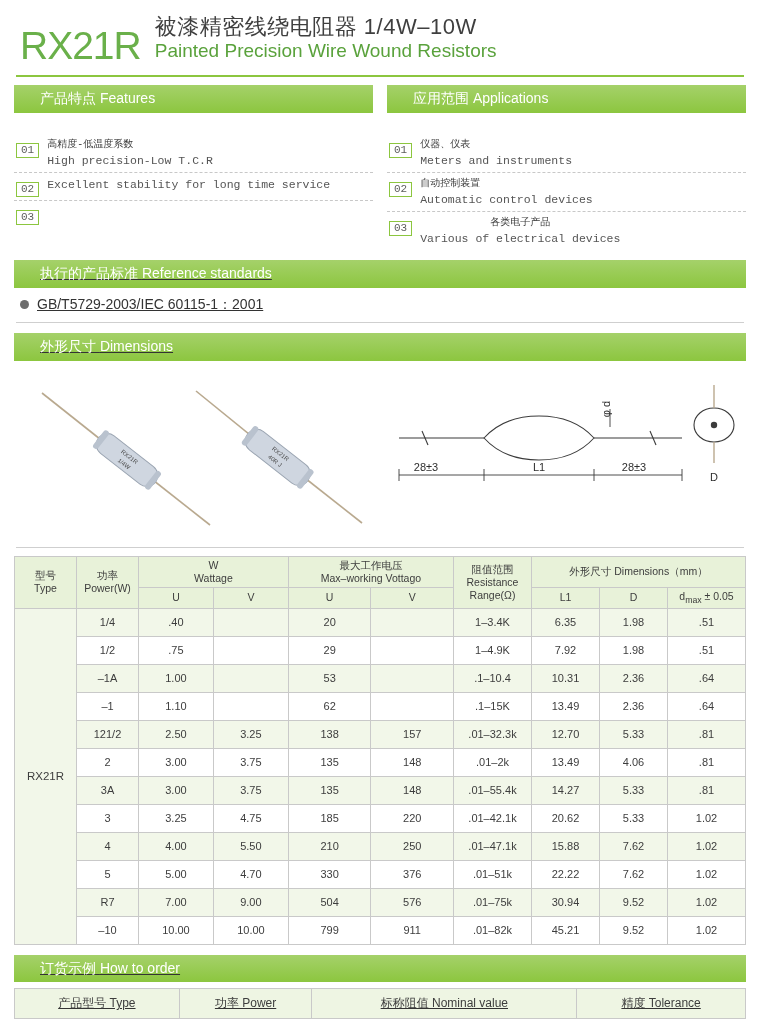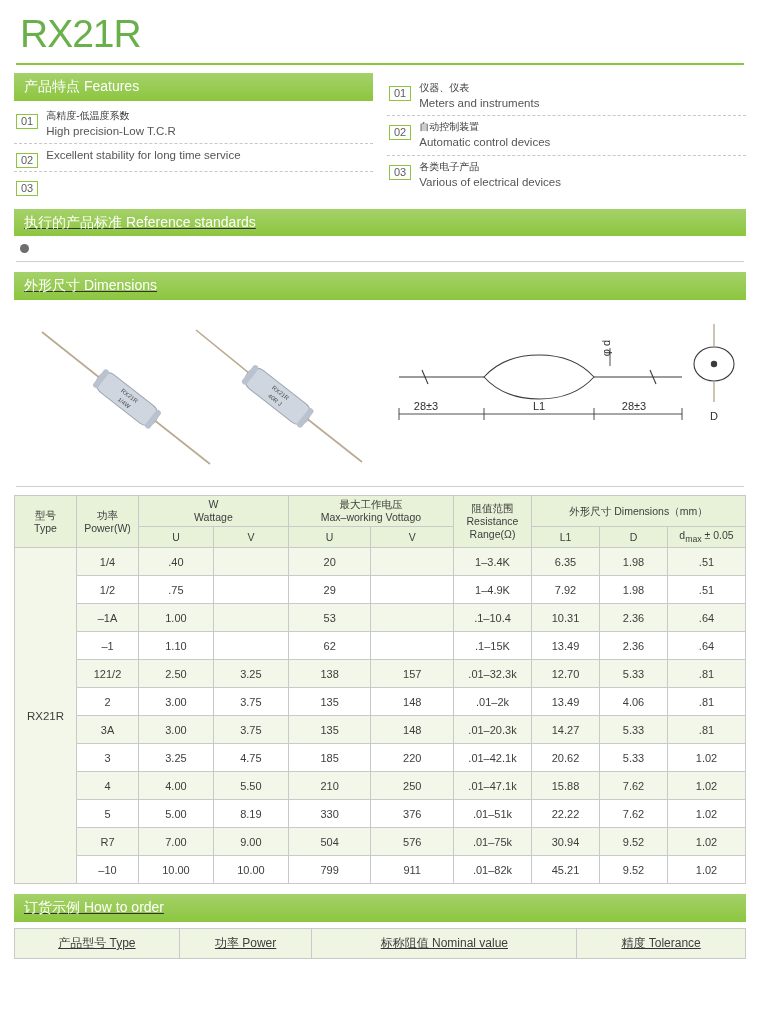--- a/index.html
+++ b/index.html
@@ -28,31 +28,31 @@
   .titles { margin-left: 14px; padding-bottom: 2px; }
   .title-cn { font-size: 22px; color: #3f3f3f; line-height: 1.15; letter-spacing: 0.5px; }
   .title-en { font-size: 19px; color: #5aa23c; line-height: 1.25; }
   .hr-green { height: 2px; background:#8cc63f; margin: 4px 2px 0 2px; }
 
   
   .bar {
     background: linear-gradient(to bottom, #a5d16a 0%, #8cc63f 100%);
     color: #ffffff;
     font-size: 14px;
-    padding: 4px 10px;
+    padding: 4px 26px;
     line-height: 1.4;
   }
   .bar .en { color:#ffffff; }
 
   
   .two-col { display:flex; gap: 14px; margin-top: 8px; }
   .col { flex:1; }
-  .feat-list { margin-top: 4px; }
+  .feat-list { margin-top: 21px; font-family: Liberation Mono, monospace; }
   .feat-row { display:flex; align-items:flex-start; padding: 3px 0 3px 2px; border-bottom: 1px dashed #c8c8c8; }
-  .feat-row:last-child { border-bottom: none; }
+  .feat-row:last-child { border-bottom: none; text-align: center; }
   .num {
     border: 1px solid #8cc63f;
     color: #5c5c5c;
     font-size: 11px;
     padding: 1px 4px;
     margin-right: 8px;
     margin-top: 6px;
     line-height: 1;
   }
   .feat-txt { font-size: 11.5px; line-height: 1.5; color:#444; }
@@ -86,20 +86,24 @@
   .sec-gap { margin-top: 10px; text-decoration: underline; }
   svg { display:block; }
 </style>
 </head>
 <body>
 
 <div class="page">
 
   <div class="header">
     <div class="model">RX21R</div>
+    <div class="titles">
+      <div class="title-cn">被漆精密线绕电阻器 1/4W–10W</div>
+      <div class="title-en">Painted Precision Wire Wound Resistors</div>
+    </div>
   </div>
   <div class="hr-green"></div>
 
   <div class="two-col">
 
     <div class="col">
       <div class="bar">
         <span>产品特点</span>
         <span class="en">Features</span>
       </div>
@@ -117,20 +121,24 @@
             <span class="en">Excellent stability for long time service</span>
           </span>
         </div>
         <div class="feat-row">
           <span class="num">03</span>
         </div>
       </div>
     </div>
 
     <div class="col">
+      <div class="bar">
+        <span>应用范围</span>
+        <span class="en">Applications</span>
+      </div>
       <div class="feat-list">
         <div class="feat-row">
           <span class="num">01</span>
           <span class="feat-txt">
             <span class="cn">仪器、仪表</span>
             <span class="en">Meters and instruments</span>
           </span>
         </div>
         <div class="feat-row">
           <span class="num">02</span>
@@ -150,20 +158,21 @@
     </div>
   </div>
 
   <div class="sec-gap">
     <div class="bar">
       <span>执行的产品标准</span>
       <span class="en">Reference standards</span>
     </div>
     <div class="std">
       <span class="dot"></span>
+      <span>GB/T5729‑2003/IEC 60115‑1：2001</span>
     </div>
     <div class="thin-line"></div>
   </div>
 
   <div class="sec-gap">
     <div class="bar">
       <span>外形尺寸</span>
       <span class="en">Dimensions</span>
     </div>
 
@@ -339,21 +348,21 @@
           <td>13.49</td>
           <td>4.06</td>
           <td>.81</td>
         </tr>
         <tr>
           <td>3A</td>
           <td>3.00</td>
           <td>3.75</td>
           <td>135</td>
           <td>148</td>
-          <td>.01–20.3k</td>
+          <td>.01–55.4k</td>
           <td>14.27</td>
           <td>5.33</td>
           <td>.81</td>
         </tr>
         <tr>
           <td>3</td>
           <td>3.25</td>
           <td>4.75</td>
           <td>185</td>
           <td>220</td>
@@ -369,21 +378,21 @@
           <td>210</td>
           <td>250</td>
           <td>.01–47.1k</td>
           <td>15.88</td>
           <td>7.62</td>
           <td>1.02</td>
         </tr>
         <tr>
           <td>5</td>
           <td>5.00</td>
-          <td>8.19</td>
+          <td>4.70</td>
           <td>330</td>
           <td>376</td>
           <td>.01–51k</td>
           <td>22.22</td>
           <td>7.62</td>
           <td>1.02</td>
         </tr>
         <tr>
           <td>R7</td>
           <td>7.00</td>

